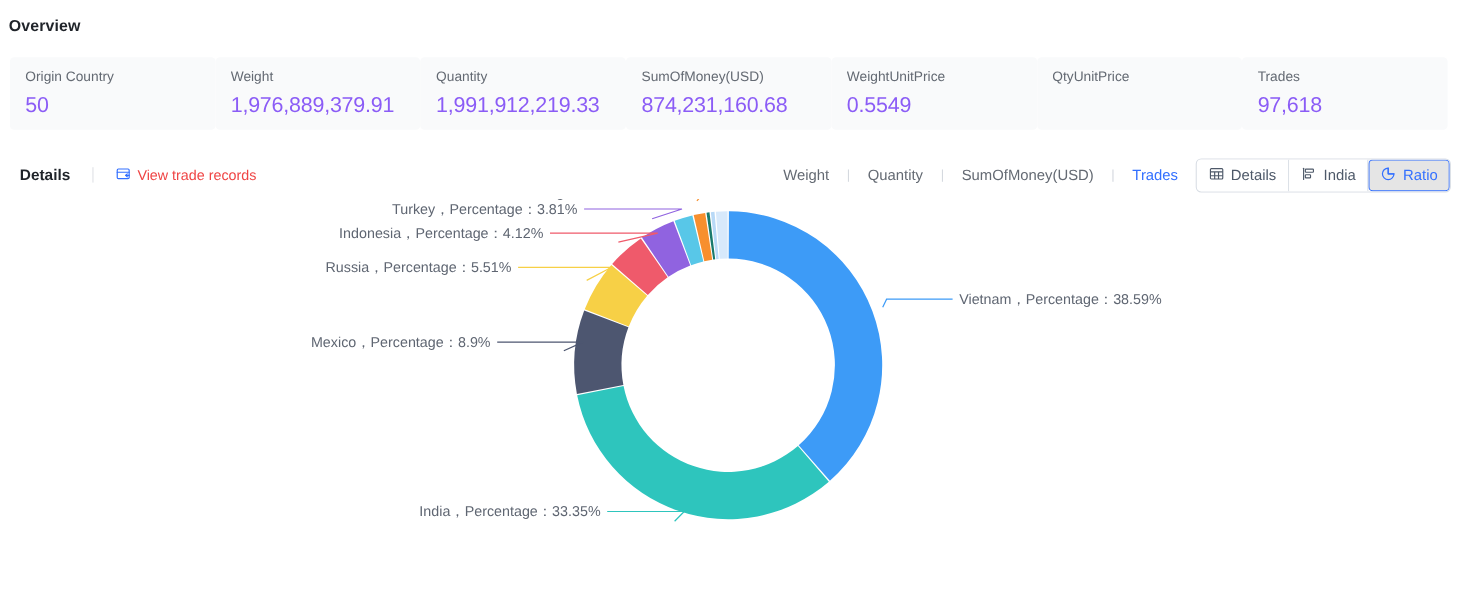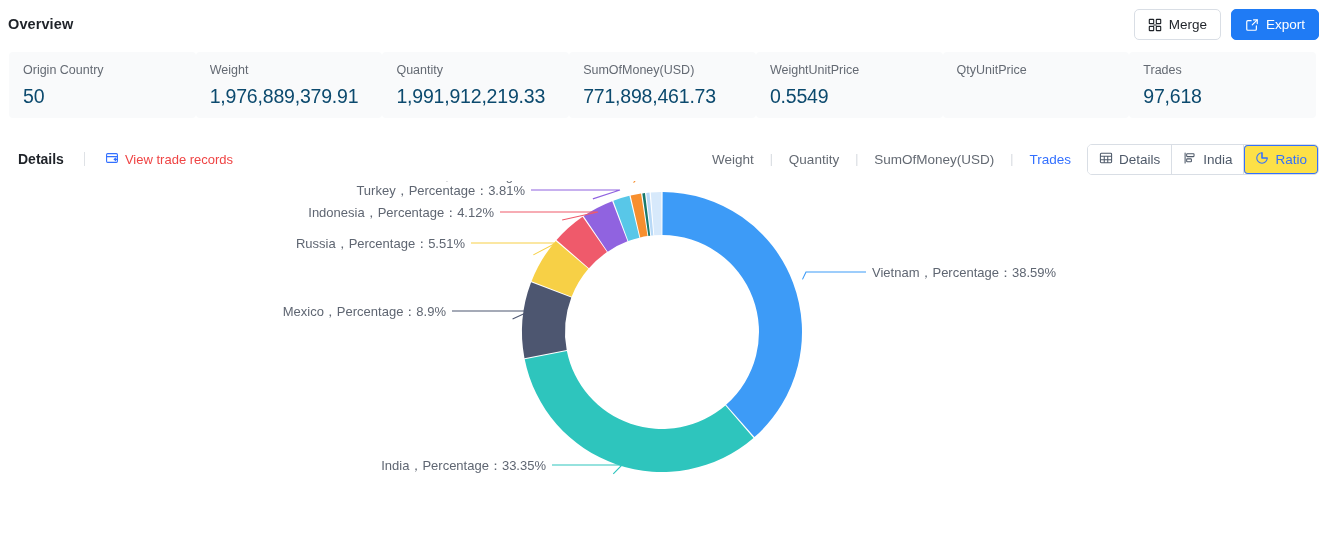--- a/index.html
+++ b/index.html
@@ -52,21 +52,21 @@
     border-radius: 4px;
     padding: 11px 14px 0 14px;
     min-width: 0;
   }
   .stat-label {
     font-size: 12.5px; color: #646a73; line-height: 1.2;
     white-space: nowrap; overflow: hidden; text-overflow: ellipsis;
   }
   .stat-value {
     margin-top: 7px;
-    font-size: 19.5px; color: #0c4a6e; line-height: 1.15;
+    font-size: 19.5px; color: #8b5cf6; line-height: 1.15;
     white-space: nowrap; letter-spacing: -.2px;
   }
 
   
   .details-bar {
     position: relative;
     height: 44px;
     margin-top: 19px;
     padding: 0 6px 0 18px;
     display: flex; align-items: center;
@@ -94,81 +94,56 @@
     height: 31px; border: 1px solid #d9dee5; border-radius: 5px;
     overflow: hidden; background: #fff;
   }
   .seg-item {
     display: inline-flex; align-items: center; gap: 6px;
     padding: 0 11px; font-size: 13.5px; color: #4e5969;
     border-right: 1px solid #d9dee5; cursor: pointer; background: #fff;
   }
   .seg-item:last-child { border-right: none; }
   .seg-item.active {
-    color: #3370ff; background: #fde047;
+    color: #3370ff; background: #e5e5e5;
     box-shadow: inset 0 0 0 1px #3370ff; border-radius: 4px;
   }
 
   
   .chart-wrap { position: relative; width: 1325px; height: 370px; }
   .chart-svg { position: absolute; left: 0; top: 0; }
   .pie-label {
     font-size: 13px; fill: #5f6672;
     font-family: "Liberation Sans", "DejaVu Sans", sans-serif;
   }
 </style>
 </head>
 <body>
 
 <div class="header">
   <div class="page-title">Overview</div>
 
-  <div class="header-actions">
-    <div class="btn btn-default">
-      <span>
-        <svg width="14" height="14" viewBox="0 0 16 16" fill="none" stroke="#1f2329" stroke-width="1.3">
-          <rect x="1.5" y="1.5" width="5" height="5" rx="0.6"></rect>
-          <rect x="9.5" y="1.5" width="5" height="5" rx="0.6"></rect>
-          <rect x="1.5" y="9.5" width="5" height="5" rx="0.6"></rect>
-          <rect x="9.5" y="9.5" width="5" height="5" rx="0.6"></rect>
-          <path d="M6.5 8h3" stroke-linecap="round"></path>
-        </svg>
-      </span>
-      <span>Merge</span>
-    </div>
-
-    <div class="btn btn-primary">
-      <span>
-        <svg width="14" height="14" viewBox="0 0 16 16" fill="none" stroke="#ffffff" stroke-width="1.35" stroke-linecap="round" stroke-linejoin="round">
-          <path d="M7 3H3.2A1.2 1.2 0 0 0 2 4.2v8.6A1.2 1.2 0 0 0 3.2 14h8.6a1.2 1.2 0 0 0 1.2-1.2V9"></path>
-          <path d="M9.8 2.2H14v4.2"></path>
-          <path d="M14 2.2 8.3 7.9"></path>
-        </svg>
-      </span>
-      <span>Export</span>
-    </div>
-  </div>
 </div>
 
 <div class="stats">
   <div class="stat-card">
     <div class="stat-label">Origin Country</div>
     <div class="stat-value">50</div>
   </div>
   <div class="stat-card">
     <div class="stat-label">Weight</div>
     <div class="stat-value">1,976,889,379.91</div>
   </div>
   <div class="stat-card">
     <div class="stat-label">Quantity</div>
     <div class="stat-value">1,991,912,219.33</div>
   </div>
   <div class="stat-card">
     <div class="stat-label">SumOfMoney(USD)</div>
-    <div class="stat-value">771,898,461.73</div>
+    <div class="stat-value">874,231,160.68</div>
   </div>
   <div class="stat-card">
     <div class="stat-label">WeightUnitPrice</div>
     <div class="stat-value">0.5549</div>
   </div>
   <div class="stat-card">
     <div class="stat-label">QtyUnitPrice</div>
   </div>
   <div class="stat-card">
     <div class="stat-label">Trades</div>

